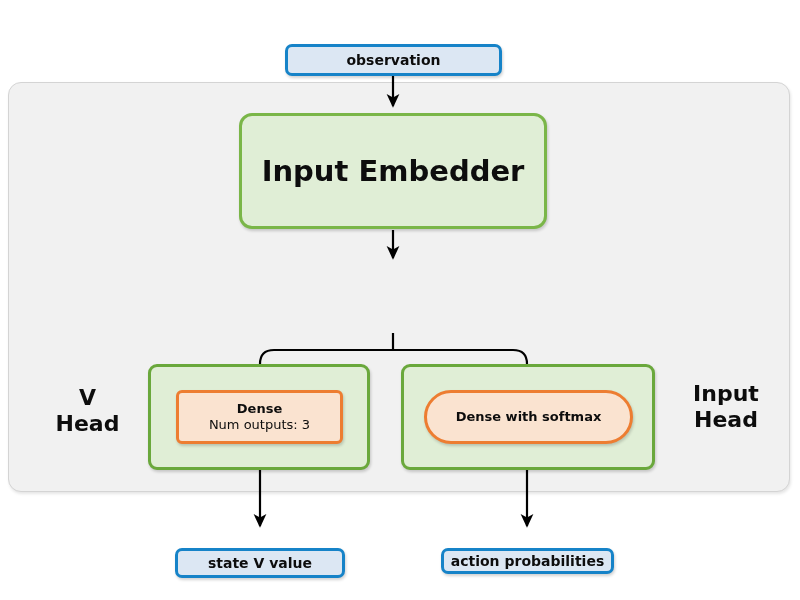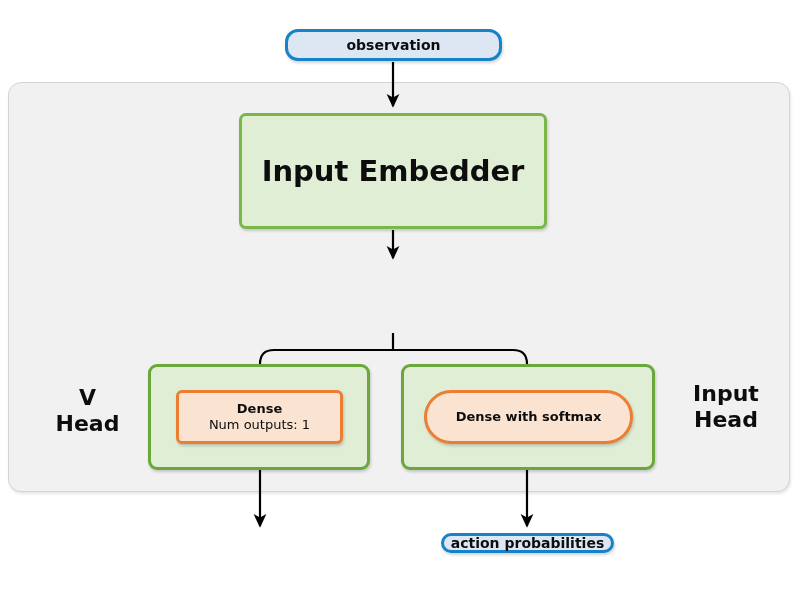--- a/index.html
+++ b/index.html
@@ -45,31 +45,32 @@
     align-items: center;
     justify-content: center;
     text-align: center;
     color: #0d0d0d;
   }
 
   
   .node.io {
     background: #dce7f3;
     border: 3px solid #1683c8;
-    border-radius: 13px;
+    border-radius: 7px;
     box-shadow: 1px 2px 3px rgba(0,0,0,0.18);
     font-size: 14px;
     font-weight: bold;
+    margin-top: 15px;
   }
 
   
   .node.module {
     background: #e0eed6;
     border: 3px solid #7ab648;
-    border-radius: 7px;
+    border-radius: 13px;
     box-shadow: 1px 2px 3px rgba(0,0,0,0.18);
     font-weight: bold;
   }
 
   
   .node.head-group {
     background: #e0eed6;
     border: 3px solid #6aa83c;
     border-radius: 9px;
     box-shadow: 1px 2px 3px rgba(0,0,0,0.18);
@@ -104,21 +105,21 @@
 
   
   #node-observation   { left: 285px; top: 29px;  width: 217px; height: 32px; }
   #node-embedder      { left: 239px; top: 113px; width: 308px; height: 116px; font-size: 29px; }
   #node-middleware    { left: 239px; top: 265px; width: 308px; height: 67px;  font-size: 29px; }
   #node-vhead-group   { left: 148px; top: 364px; width: 222px; height: 106px; }
   #node-phead-group   { left: 401px; top: 364px; width: 254px; height: 106px; }
   #node-dense-v       { left: 176px; top: 390px; width: 167px; height: 54px; }
   #node-dense-p       { left: 424px; top: 390px; width: 209px; height: 54px; border-radius: 27px; }
   #node-state-v-value { left: 175px; top: 533px; width: 170px; height: 30px; }
-  #node-action-probs  { left: 441px; top: 533px; width: 173px; height: 20px; }
+  #node-action-probs  { left: 441px; top: 533px; width: 173px; height: 26px; }
 
   #caption-v-head     { left: 35px;  top: 385px; width: 105px; }
   #caption-policy-head{ left: 662px; top: 381px; width: 128px; }
 
   svg.edges {
     position: absolute;
     left: 0; top: 0;
     width: 800px;
     height: 600px;
     pointer-events: none;
@@ -161,27 +162,30 @@
     <span>observation</span>
   </div>
 
   <div class="node module" id="node-embedder">
     <span>Input Embedder</span>
   </div>
 
 
   <div class="node layer" id="node-dense-v">
     <span class="layer-title">Dense</span>
-    <span class="layer-sub">Num outputs: 1</span>
+    <span class="layer-sub">Num outputs: 3</span>
   </div>
 
   <div class="node layer" id="node-dense-p">
     <span class="layer-title">Dense with softmax</span>
   </div>
 
+  <div class="node io" id="node-state-v-value">
+    <span>state V value</span>
+  </div>
 
   <div class="node io" id="node-action-probs">
     <span>action probabilities</span>
   </div>
 
   <div class="head-caption" id="caption-v-head">
     <div>V</div>
     <div>Head</div>
   </div>
 

